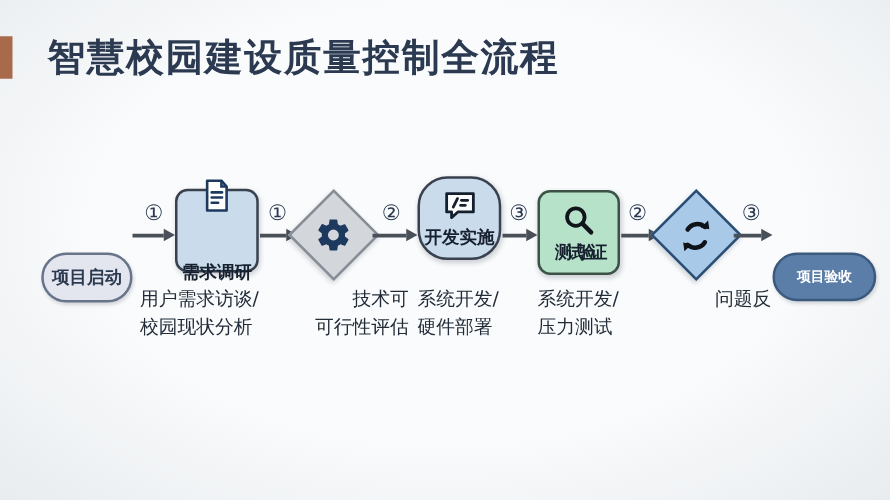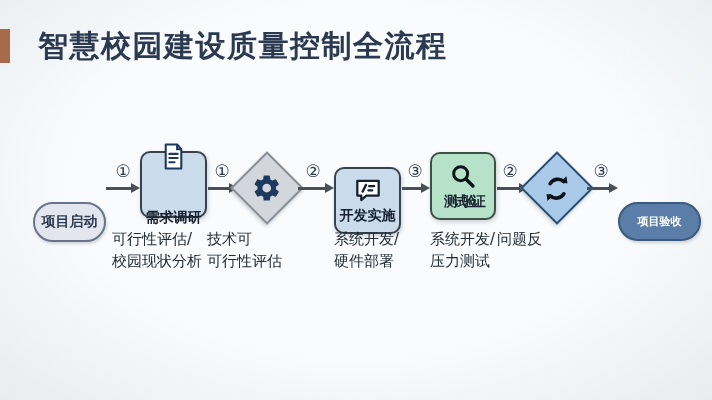--- a/index.html
+++ b/index.html
@@ -49,21 +49,21 @@
   .arrow::after {
     content:""; position:absolute; right:-9px; top:-4px;
     border-left:9px solid #4a5057; border-top:5px solid transparent; border-bottom:5px solid transparent;
   }
   .conn-num {
     position:absolute; top:161px; text-align:center;
     font-size:17px; color:#2b3a50;
   }
   
   .caption { position:absolute; top:228px; font-size:15px; line-height:22px; color:#222c38; }
-  .caption.centered { text-align:left; }
+  .caption.centered { text-align:right; }
   .caption span { display:block; }
 </style>
 </head>
 <body>
 
 <div class="canvas">
 
   <div class="accent-bar"></div>
   <h1 class="slide-title">智慧校园建设质量控制全流程</h1>
 
@@ -92,21 +92,21 @@
     <span class="icon">
       <svg viewBox="0 0 24 24" width="30" height="30">
         <path fill="#1d3a5e" d="M19.14,12.94a7.07,7.07,0,0,0,.05-.94,7.07,7.07,0,0,0-.05-.94l2.11-1.65a.5.5,0,0,0,.12-.64l-2-3.46a.5.5,0,0,0-.61-.22l-2.49,1a7.3,7.3,0,0,0-1.62-.94l-.38-2.65A.49.49,0,0,0,13.78,2H9.78a.49.49,0,0,0-.49.42L8.91,5.07a7.3,7.3,0,0,0-1.62.94l-2.49-1a.5.5,0,0,0-.61.22l-2,3.46a.5.5,0,0,0,.12.64L4.42,11a7.07,7.07,0,0,0-.05.94,7.07,7.07,0,0,0,.05.94L2.31,14.59a.5.5,0,0,0-.12.64l2,3.46a.5.5,0,0,0,.61.22l2.49-1a7.3,7.3,0,0,0,1.62.94l.38,2.65a.49.49,0,0,0,.49.42h4a.49.49,0,0,0,.49-.42l.38-2.65a7.3,7.3,0,0,0,1.62-.94l2.49,1a.5.5,0,0,0,.61-.22l2-3.46a.5.5,0,0,0-.12-.64ZM11.78,15.5a3.5,3.5,0,1,1,3.5-3.5A3.5,3.5,0,0,1,11.78,15.5Z"></path>
       </svg>
     </span>
   </div>
 
   <div class="arrow" style="left:298px; width:27px;"></div>
   <span class="conn-num" style="left:296px; width:34px;">②</span>
 
-  <div class="node process" style="left:334px; top:167px; width:67px; height:67px;">
+  <div class="node process" style="left:334px; top:141px; width:67px; height:67px;border-radius:24px;">
     <span class="icon">
       <svg viewBox="0 0 26 24" width="30" height="27">
         <path d="M3.5 3.5h19v13h-11l-4.5 4v-4h-3.5z" fill="#fdfdfd" stroke="#14202e" stroke-width="2" stroke-linejoin="round"></path>
         <path d="M11.2 7l-3 6" fill="none" stroke="#14202e" stroke-width="2" stroke-linecap="round"></path>
         <path d="M14 8.2h4.5M13.4 11.8h3.4" fill="none" stroke="#14202e" stroke-width="2" stroke-linecap="round"></path>
       </svg>
     </span>
     <span class="node-label">开发实施</span>
   </div>
 
@@ -140,21 +140,21 @@
   </div>
 
   <div class="arrow" style="left:587px; width:22px;"></div>
   <span class="conn-num" style="left:585px; width:32px;">③</span>
 
   <div class="node pill end" style="left:618px; top:170px; width:83px; height:39px;">
     <span>项目验收</span>
   </div>
 
   <div class="caption" style="left:112px; width:125px;">
-    <span>可行性评估/</span>
+    <span>用户需求访谈/</span>
     <span>校园现状分析</span>
   </div>
   <div class="caption centered" style="left:207px; width:120px;">
     <span>技术可</span>
     <span>可行性评估</span>
   </div>
   <div class="caption" style="left:334px; width:110px;">
     <span>系统开发/</span>
     <span>硬件部署</span>
   </div>

